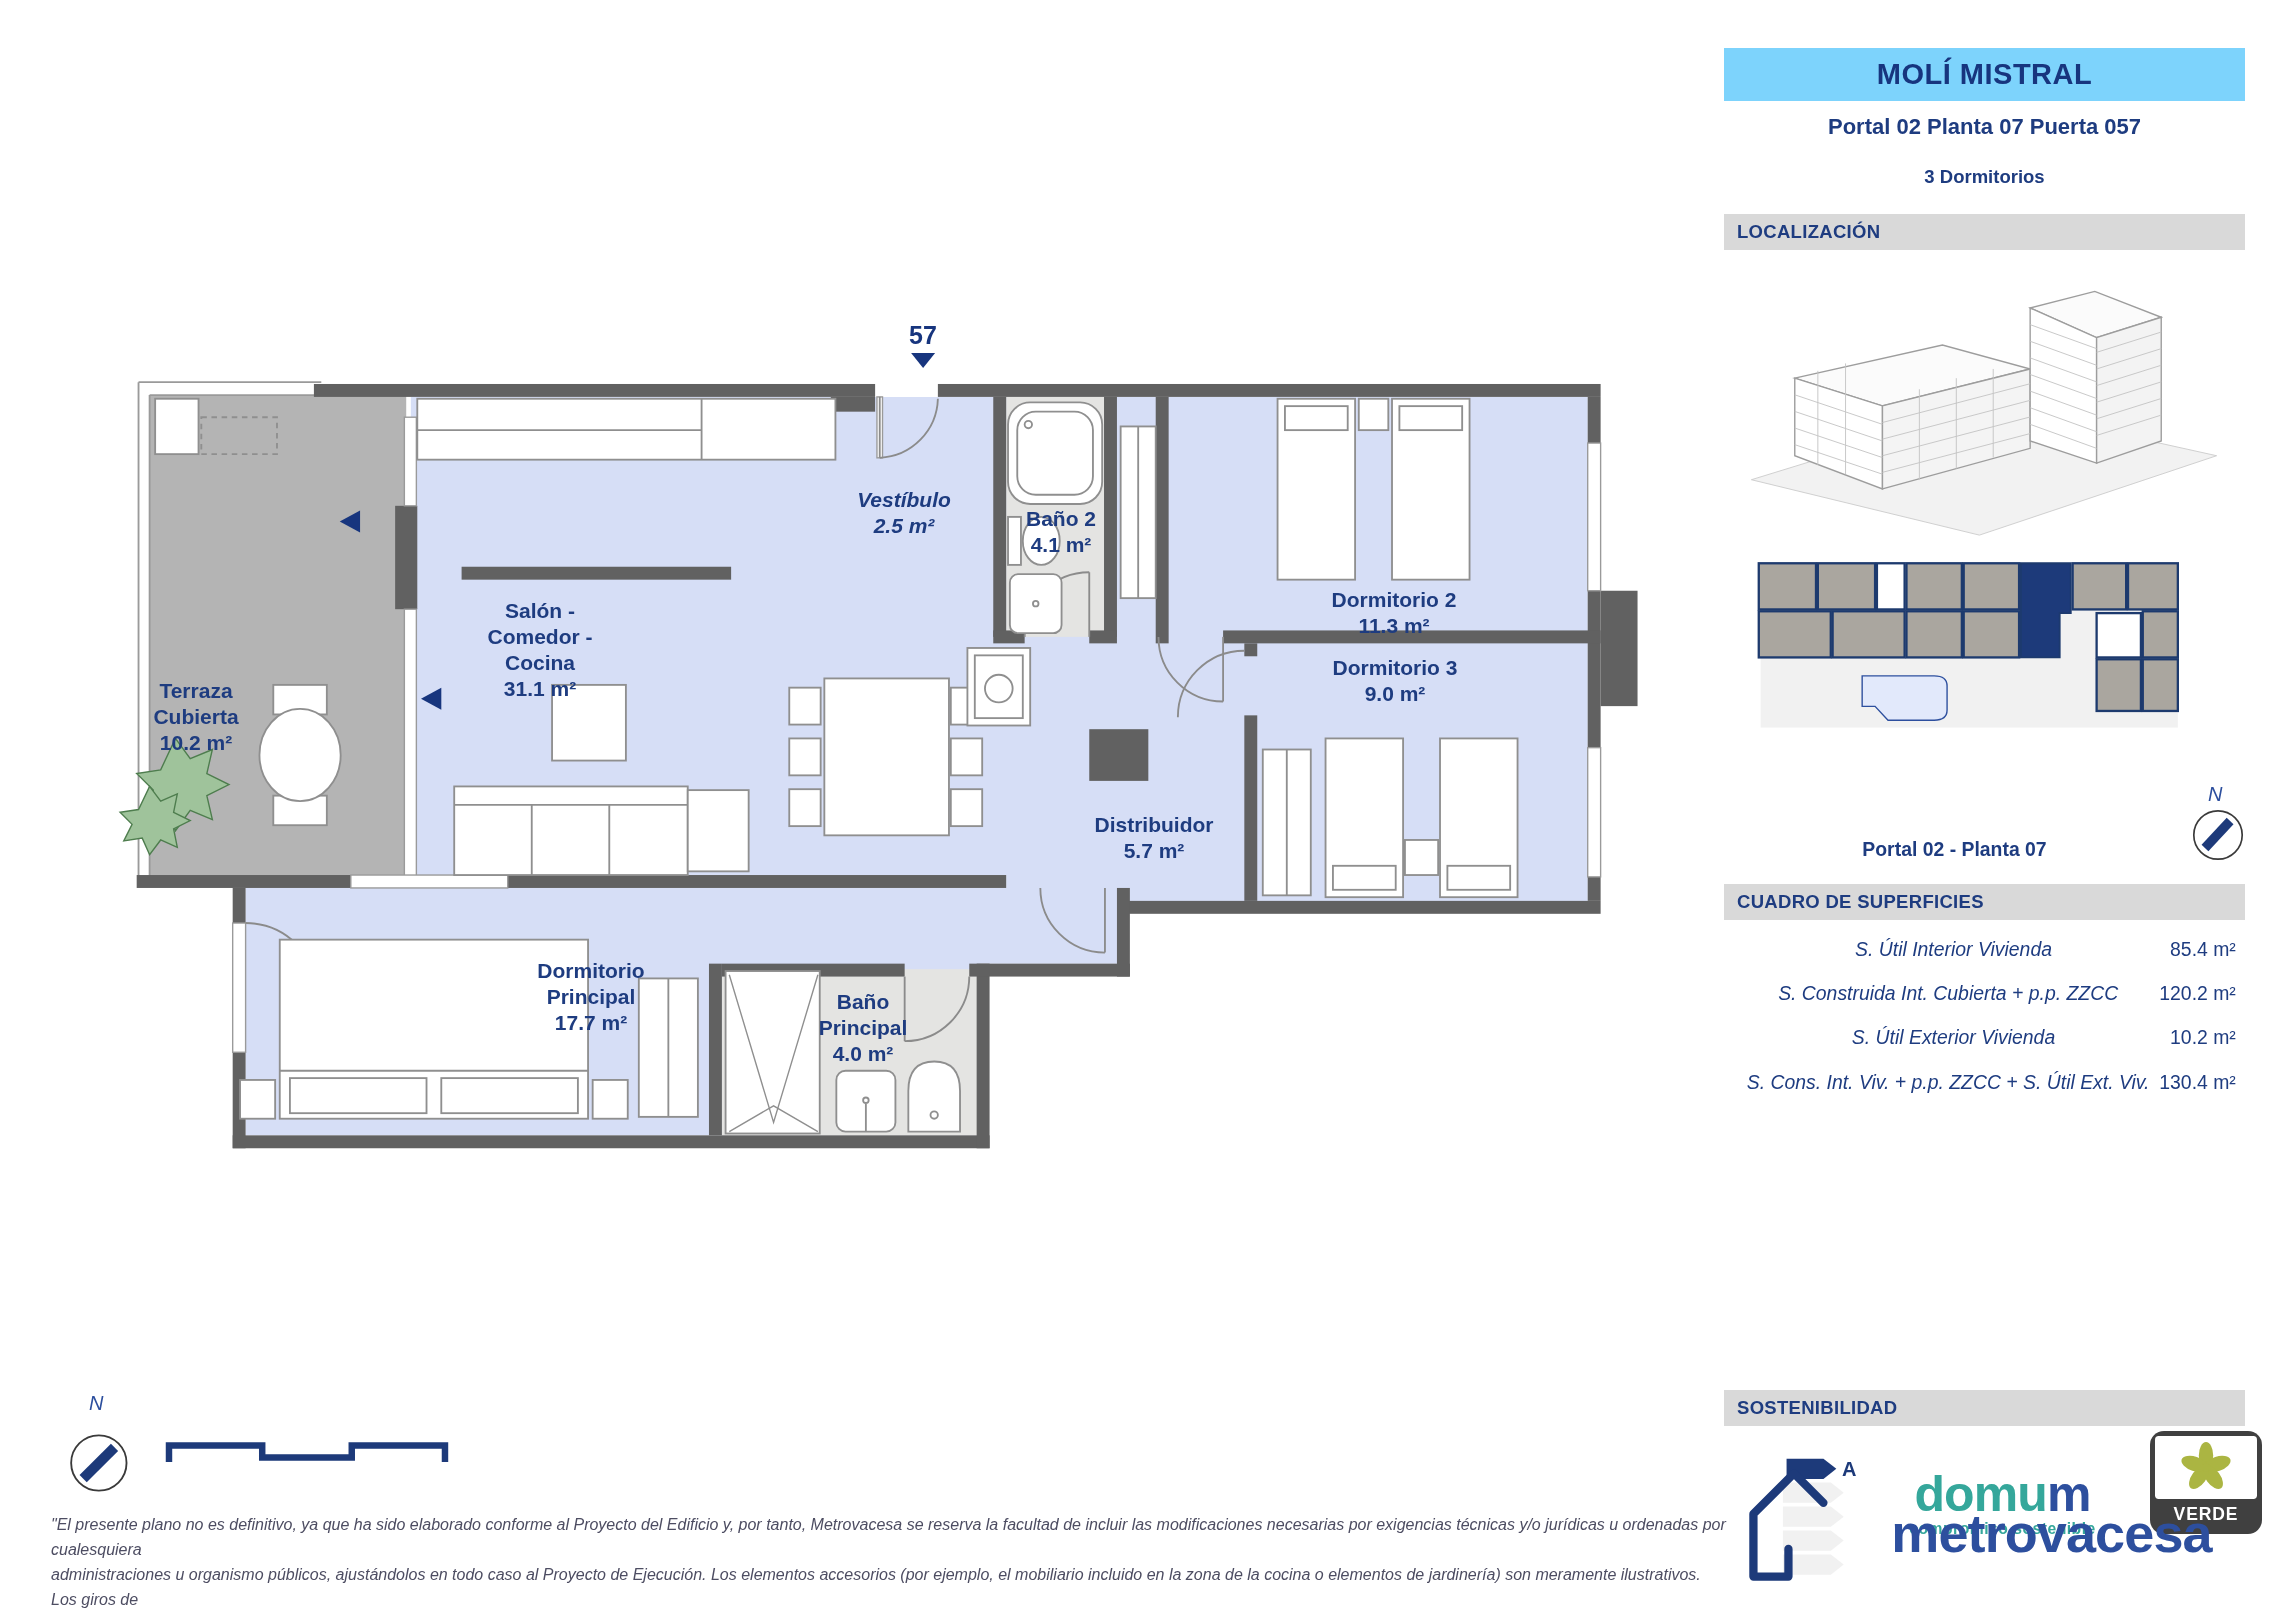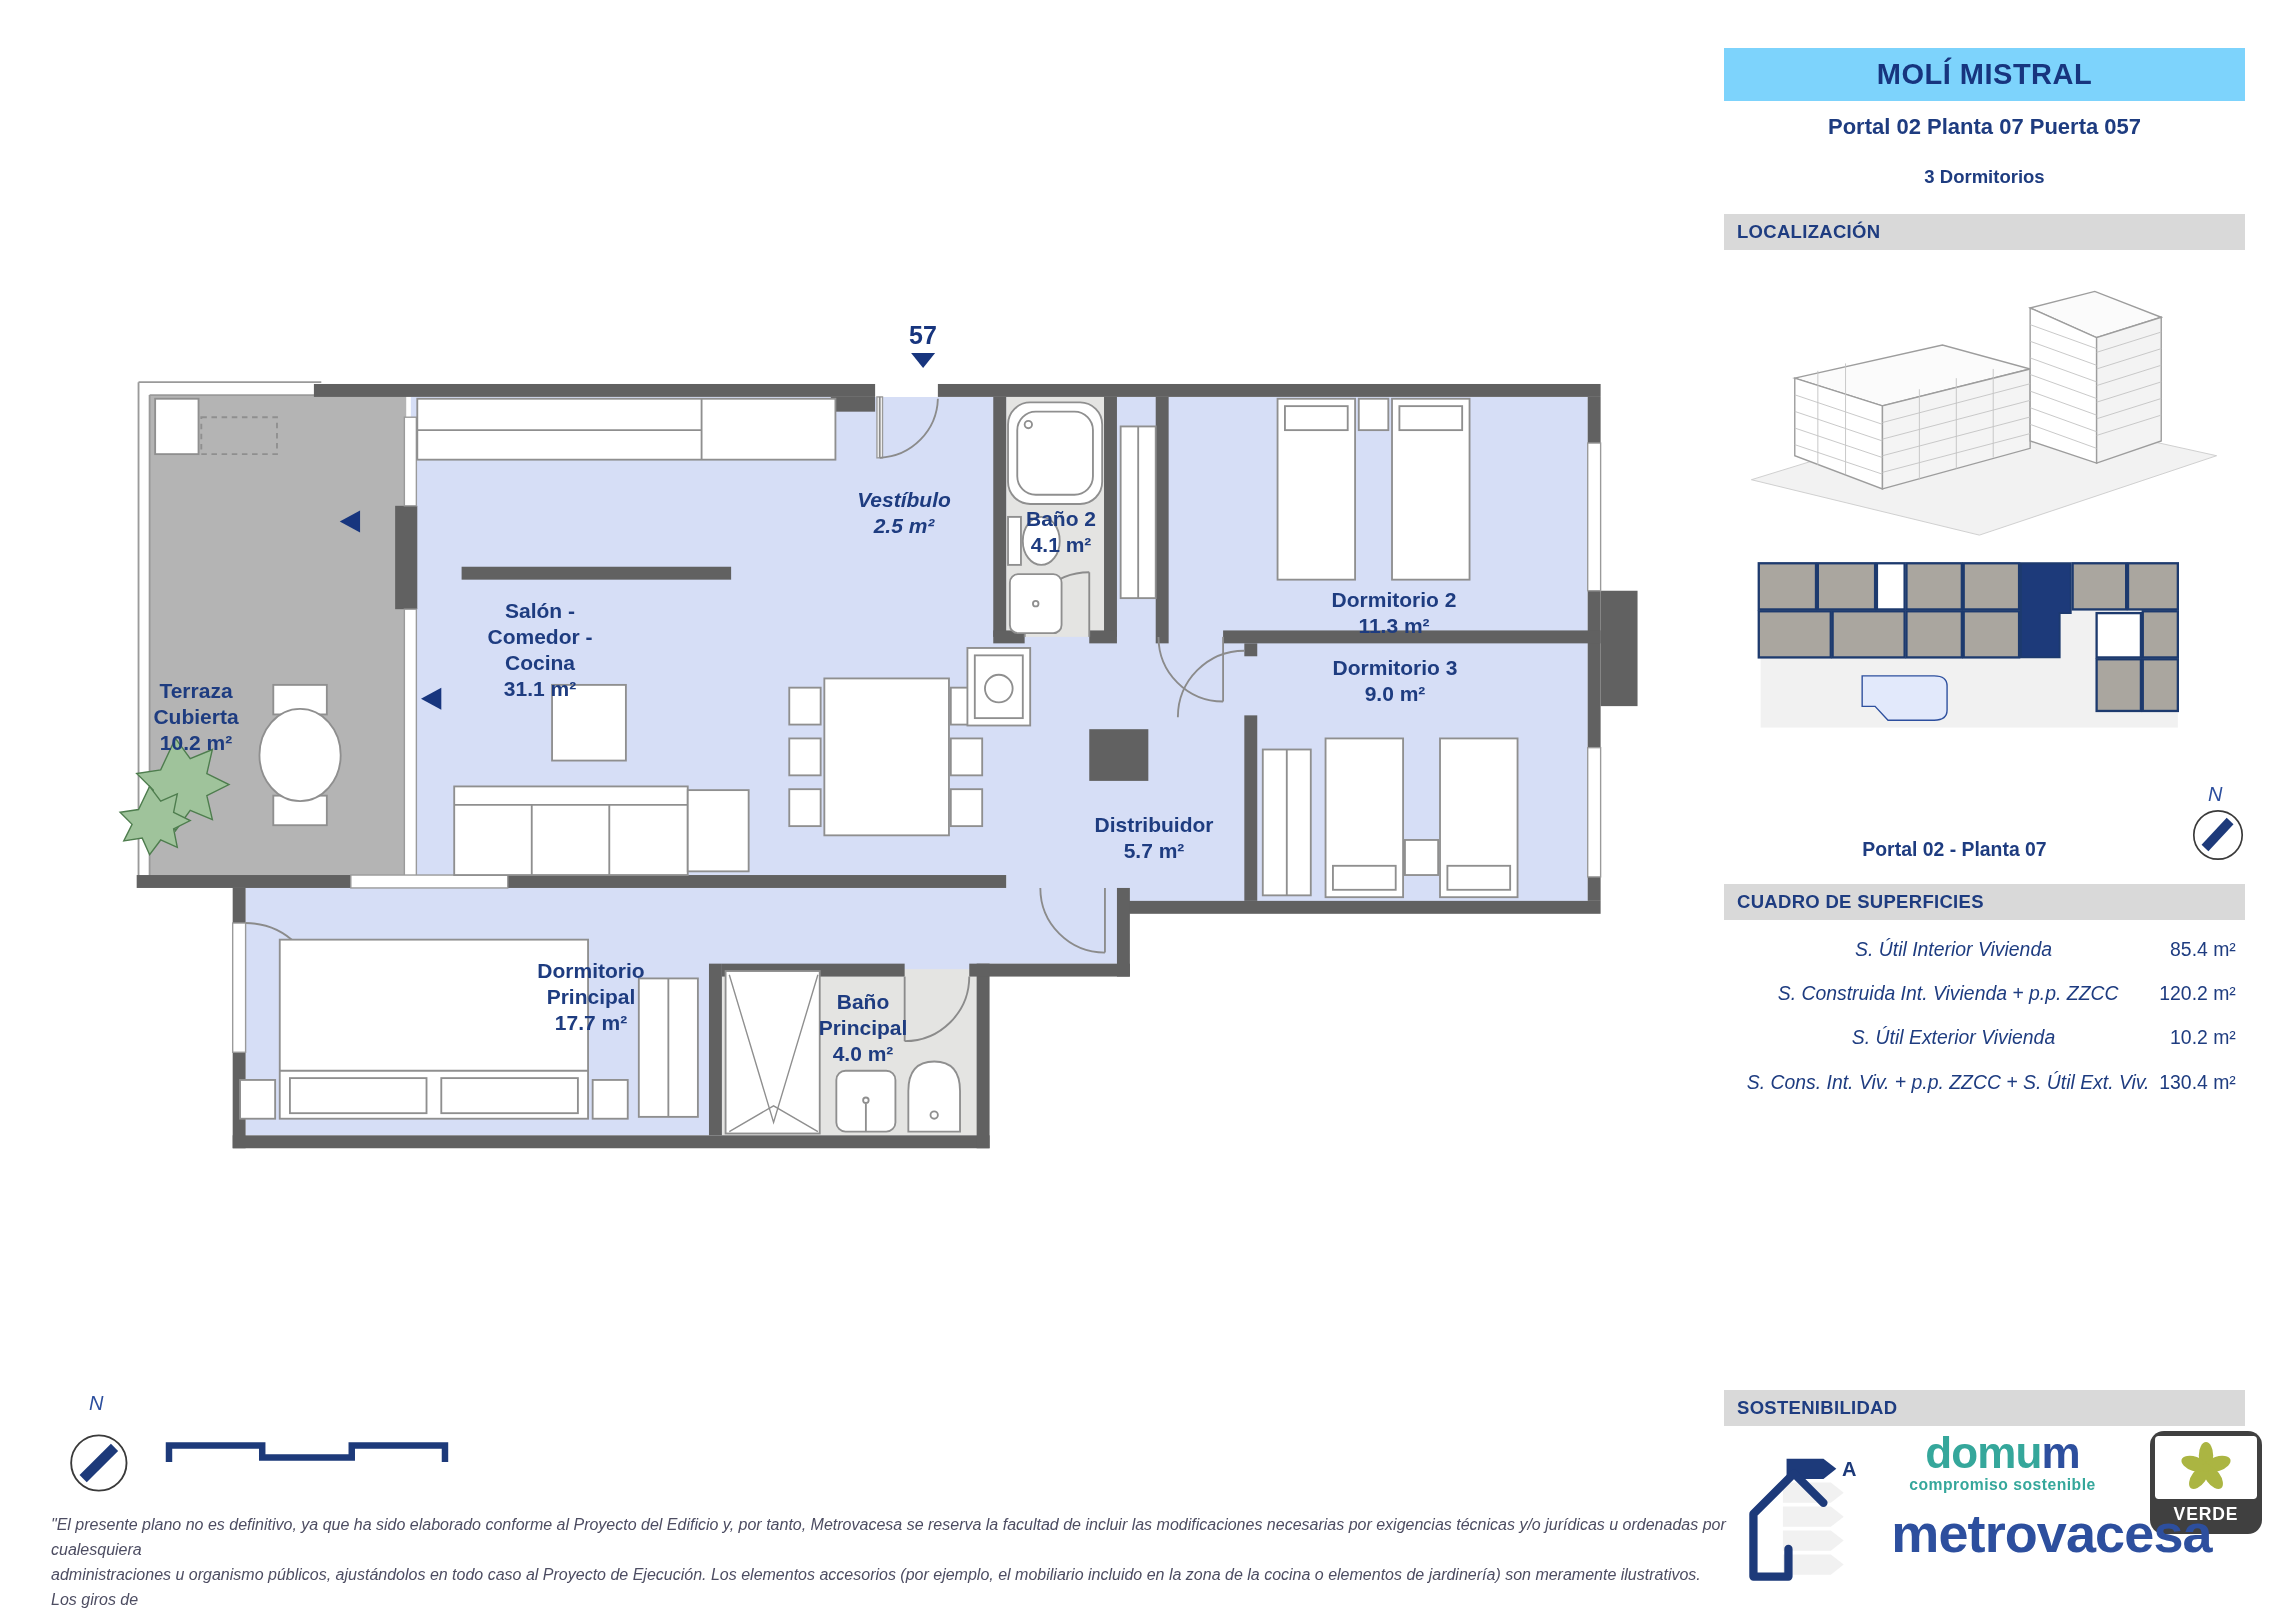--- a/index.html
+++ b/index.html
@@ -35,21 +35,21 @@
   .entrance-marker .tri{width:0;height:0;border-left:12px solid transparent;border-right:12px solid transparent;
     border-top:15.7px solid #17357e;margin:2.8px auto 0;}
   .north-label{font-size:20px;font-style:italic;color:#2d4f9e;}
   
   .disclaimer{
     left:51px;top:1512px;width:1675px;font-size:16px;line-height:25px;
     font-style:italic;color:#4d4d62;font-weight:400;
   }
   
   .domum{left:1864px;top:1431px;width:277px;text-align:center;line-height:1;}
-  .domum .word{font-size:44px;font-weight:bold;letter-spacing:-0.9px;}
+  .domum .word{font-size:50px;font-weight:bold;letter-spacing:-0.9px;margin-top:38px;}
   .domum .p1{color:#35a79b;}
   .domum .p2{color:#2d4f9e;}
   .domum .tagline{font-size:15.7px;color:#35a79b;margin-top:1.8px;letter-spacing:0.5px;font-weight:600;}
   .metrovacesa{left:1846px;top:1504px;width:411px;text-align:center;font-size:54px;font-weight:bold;
     color:#2d4f9e;letter-spacing:-0.9px;line-height:1.1;}
   .verde-badge{left:2150px;top:1431px;width:112px;height:103px;background:#404040;border-radius:14px;
     box-sizing:border-box;padding:4.6px;}
   .verde-badge .inner{background:#ffffff;border-radius:3.7px;height:63px;display:flex;align-items:center;justify-content:center;}
   .verde-badge .lab{color:#ffffff;font-size:17.5px;font-weight:bold;text-align:center;margin-top:5.5px;letter-spacing:0.9px;}
   .energy-a{font-size:20px;font-weight:bold;color:#1d3a7a;}
@@ -361,21 +361,21 @@
 
 <div class="abs keyplan-caption">Portal 02 - Planta 07</div>
 
 <div class="abs sidebar-bar" style="top:884px;">CUADRO DE SUPERFICIES</div>
 
 <div class="abs surf-row" style="top:927px;">
   <span class="lab">S. Útil Interior Vivienda</span>
   <span class="val">85.4 m²</span>
 </div>
 <div class="abs surf-row" style="top:971px;">
-  <span class="lab">S. Construida Int. Vivienda + p.p. ZZCC</span>
+  <span class="lab">S. Construida Int. Cubierta + p.p. ZZCC</span>
   <span class="val">120.2 m²</span>
 </div>
 <div class="abs surf-row" style="top:1015px;">
   <span class="lab">S. Útil Exterior Vivienda</span>
   <span class="val">10.2 m²</span>
 </div>
 <div class="abs surf-row" style="top:1060px;">
   <span class="lab">S. Cons. Int. Viv. + p.p. ZZCC + S. Útil Ext. Viv.</span>
   <span class="val">130.4 m²</span>
 </div>

